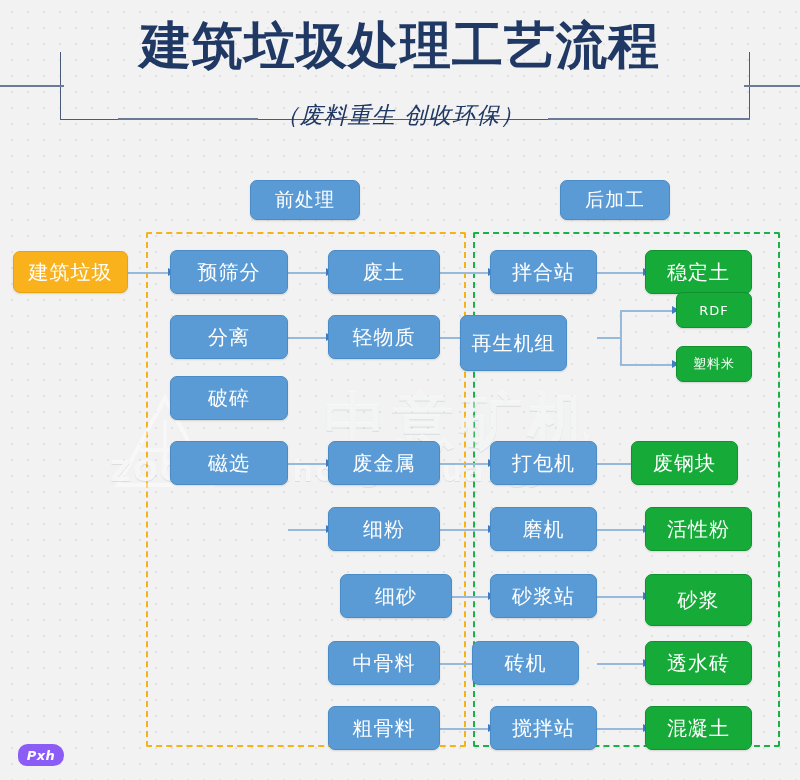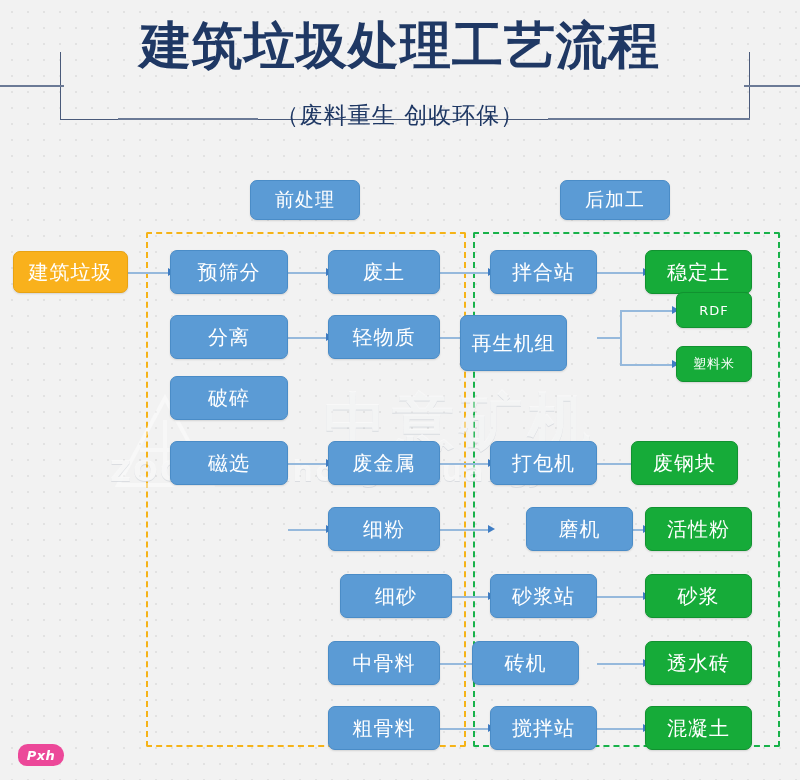--- a/index.html
+++ b/index.html
@@ -22,21 +22,21 @@
   }
   #header-rule-left  { position:absolute; left:0;   top:85px; width:64px;  height:1.5px; background:#6b7a96; }
   #header-rule-right { position:absolute; left:744px; top:85px; width:56px; height:1.5px; background:#6b7a96; }
   #title {
     position:absolute; left:0; top:10px; width:800px; text-align:center;
     font-size:51px; font-weight:bold; color:#1f3864; letter-spacing:1px;
     line-height:72px; white-space:nowrap;
   }
   #subtitle {
     position:absolute; left:0; top:100px; width:800px; text-align:center;
-    font-size:23px; color:#1f3864; letter-spacing:1px; white-space:nowrap;
+    font-size:23px; color:#1f3864; letter-spacing:1px; white-space:nowrap;font-style:italic;
   }
   #subtitle-rule-l { position:absolute; left:118px; top:118px; width:140px; height:1.5px; background:#6b7a96; }
   #subtitle-rule-r { position:absolute; left:548px; top:118px; width:202px; height:1.5px; background:#6b7a96; }
 
   
   #canvas { position:absolute; left:0; top:150px; width:800px; height:630px; }
 
   
   .region { position:absolute; border-style:dashed; border-width:2.5px; border-radius:2px; }
   #region-pre  { left:146px; top:82px;  width:320px; height:515px; border-color:#f5b318; }
@@ -81,21 +81,21 @@
     text-shadow: 0 1px 0 rgba(150,160,175,0.5);
     white-space:nowrap; letter-spacing:2px;
   }
   #wm-logo {
     position:absolute; left:0px; top:10px; width:110px; height:105px;
   }
 
   
   #pxh {
     position:absolute; left:18px; top:744px; width:46px; height:22px;
-    background:#ec4899; border-radius:11px 13px 12px 10px;
+    background:#8b5cf6; border-radius:11px 13px 12px 10px;
     color:#fff; font-size:13px; font-style:italic; font-weight:bold;
     display:flex; align-items:center; justify-content:center; letter-spacing:0.5px;
   }
 </style>
 </head>
 <body>
 
 <div id="header">
   <div id="header-frame"></div>
   <div id="header-rule-left"></div>
@@ -195,29 +195,29 @@
   <div class="node blue" style="left:328px; top:165px; width:112px; height:44px;">轻物质</div>
   <div class="node blue" style="left:328px; top:291px; width:112px; height:44px;">废金属</div>
   <div class="node blue" style="left:328px; top:357px; width:112px; height:44px;">细粉</div>
   <div class="node blue" style="left:328px; top:424px; width:112px; height:44px;margin-left:12px;">细砂</div>
   <div class="node blue" style="left:328px; top:491px; width:112px; height:44px;">中骨料</div>
   <div class="node blue" style="left:328px; top:556px; width:112px; height:44px;">粗骨料</div>
 
   <div class="node blue" style="left:490px; top:100px; width:107px; height:44px;">拌合站</div>
   <div class="node blue" style="left:460px; top:165px; width:107px; height:56px;">再生机组</div>
   <div class="node blue" style="left:490px; top:291px; width:107px; height:44px;">打包机</div>
-  <div class="node blue" style="left:490px; top:357px; width:107px; height:44px;margin-left:36px;">磨机</div>
+  <div class="node blue" style="left:490px; top:357px; width:107px; height:44px;">磨机</div>
   <div class="node blue" style="left:490px; top:424px; width:107px; height:44px;">砂浆站</div>
   <div class="node blue" style="left:472px; top:491px; width:107px; height:44px;">砖机</div>
   <div class="node blue" style="left:490px; top:556px; width:107px; height:44px;">搅拌站</div>
 
   <div class="node green" style="left:645px; top:100px; width:107px; height:44px;">稳定土</div>
   <div class="node green small" style="left:676px; top:142px; width:76px; height:36px;">RDF</div>
   <div class="node green small" style="left:676px; top:196px; width:76px; height:36px;">塑料米</div>
   <div class="node green" style="left:631px; top:291px; width:107px; height:44px;">废钢块</div>
   <div class="node green" style="left:645px; top:357px; width:107px; height:44px;">活性粉</div>
-  <div class="node green" style="left:645px; top:424px; width:107px; height:44px;">砂浆</div>
+  <div class="node green" style="left:645px; top:424px; width:107px; height:52px;">砂浆</div>
   <div class="node green" style="left:645px; top:491px; width:107px; height:44px;">透水砖</div>
   <div class="node green" style="left:645px; top:556px; width:107px; height:44px;">混凝土</div>
 
 </div>
 
 <div id="pxh">Pxh</div>
 
 </body></html>

